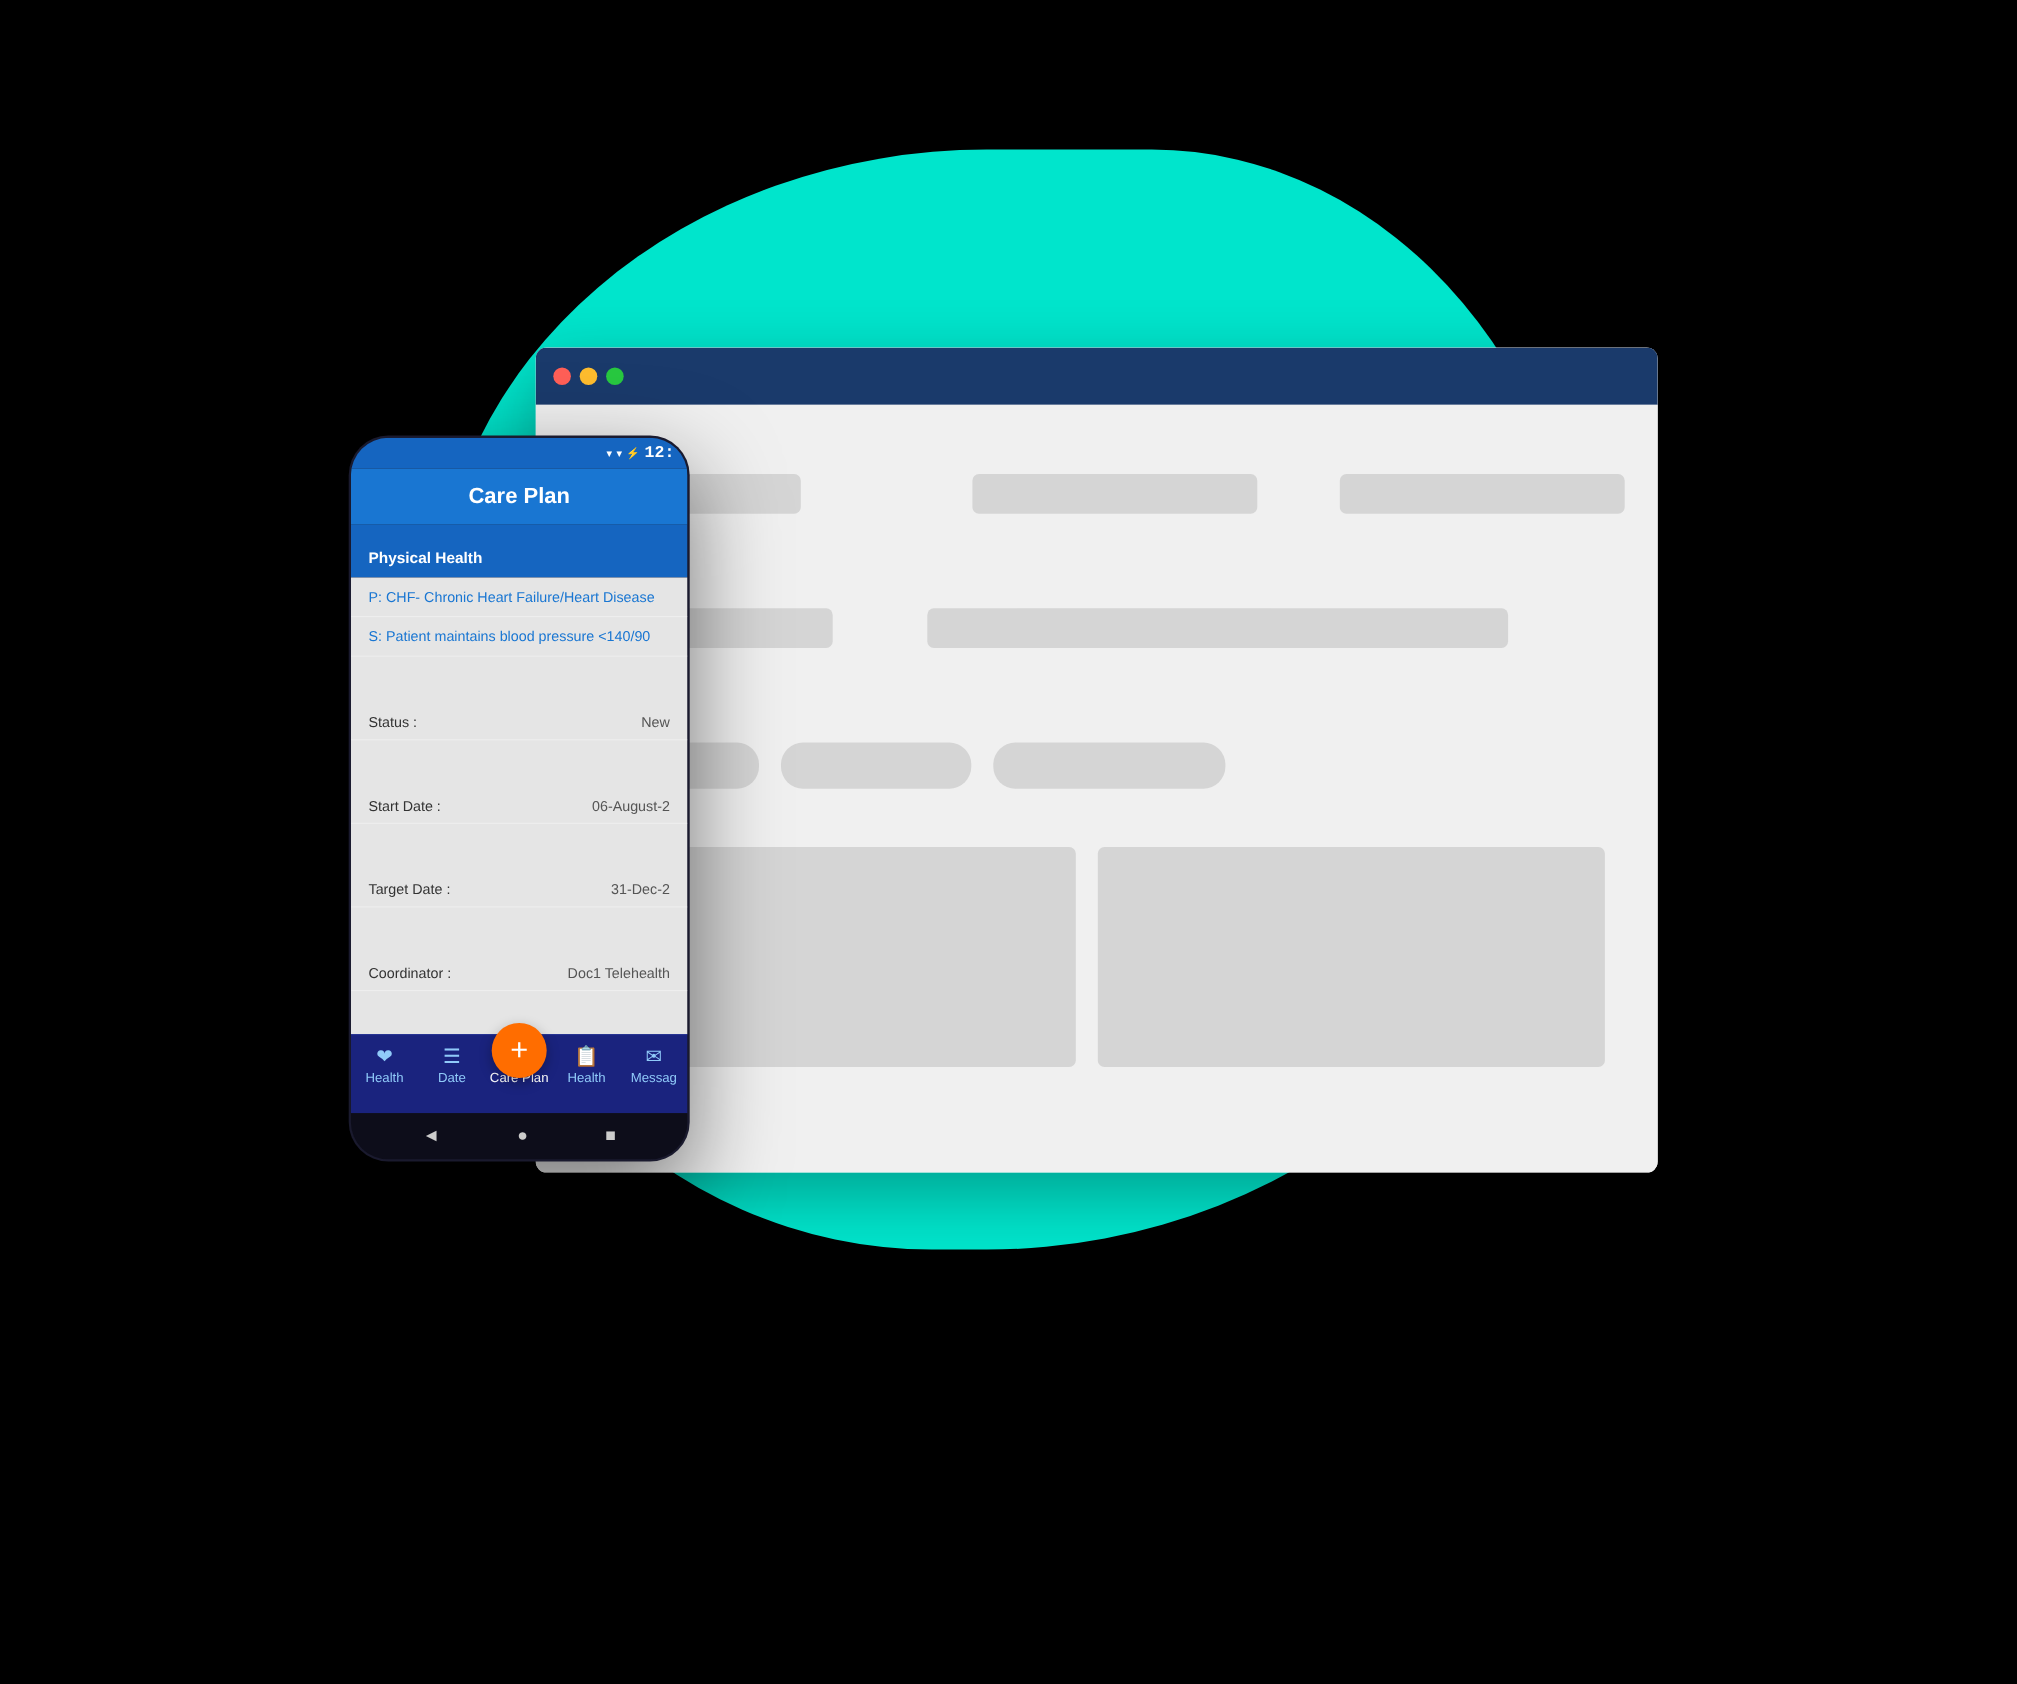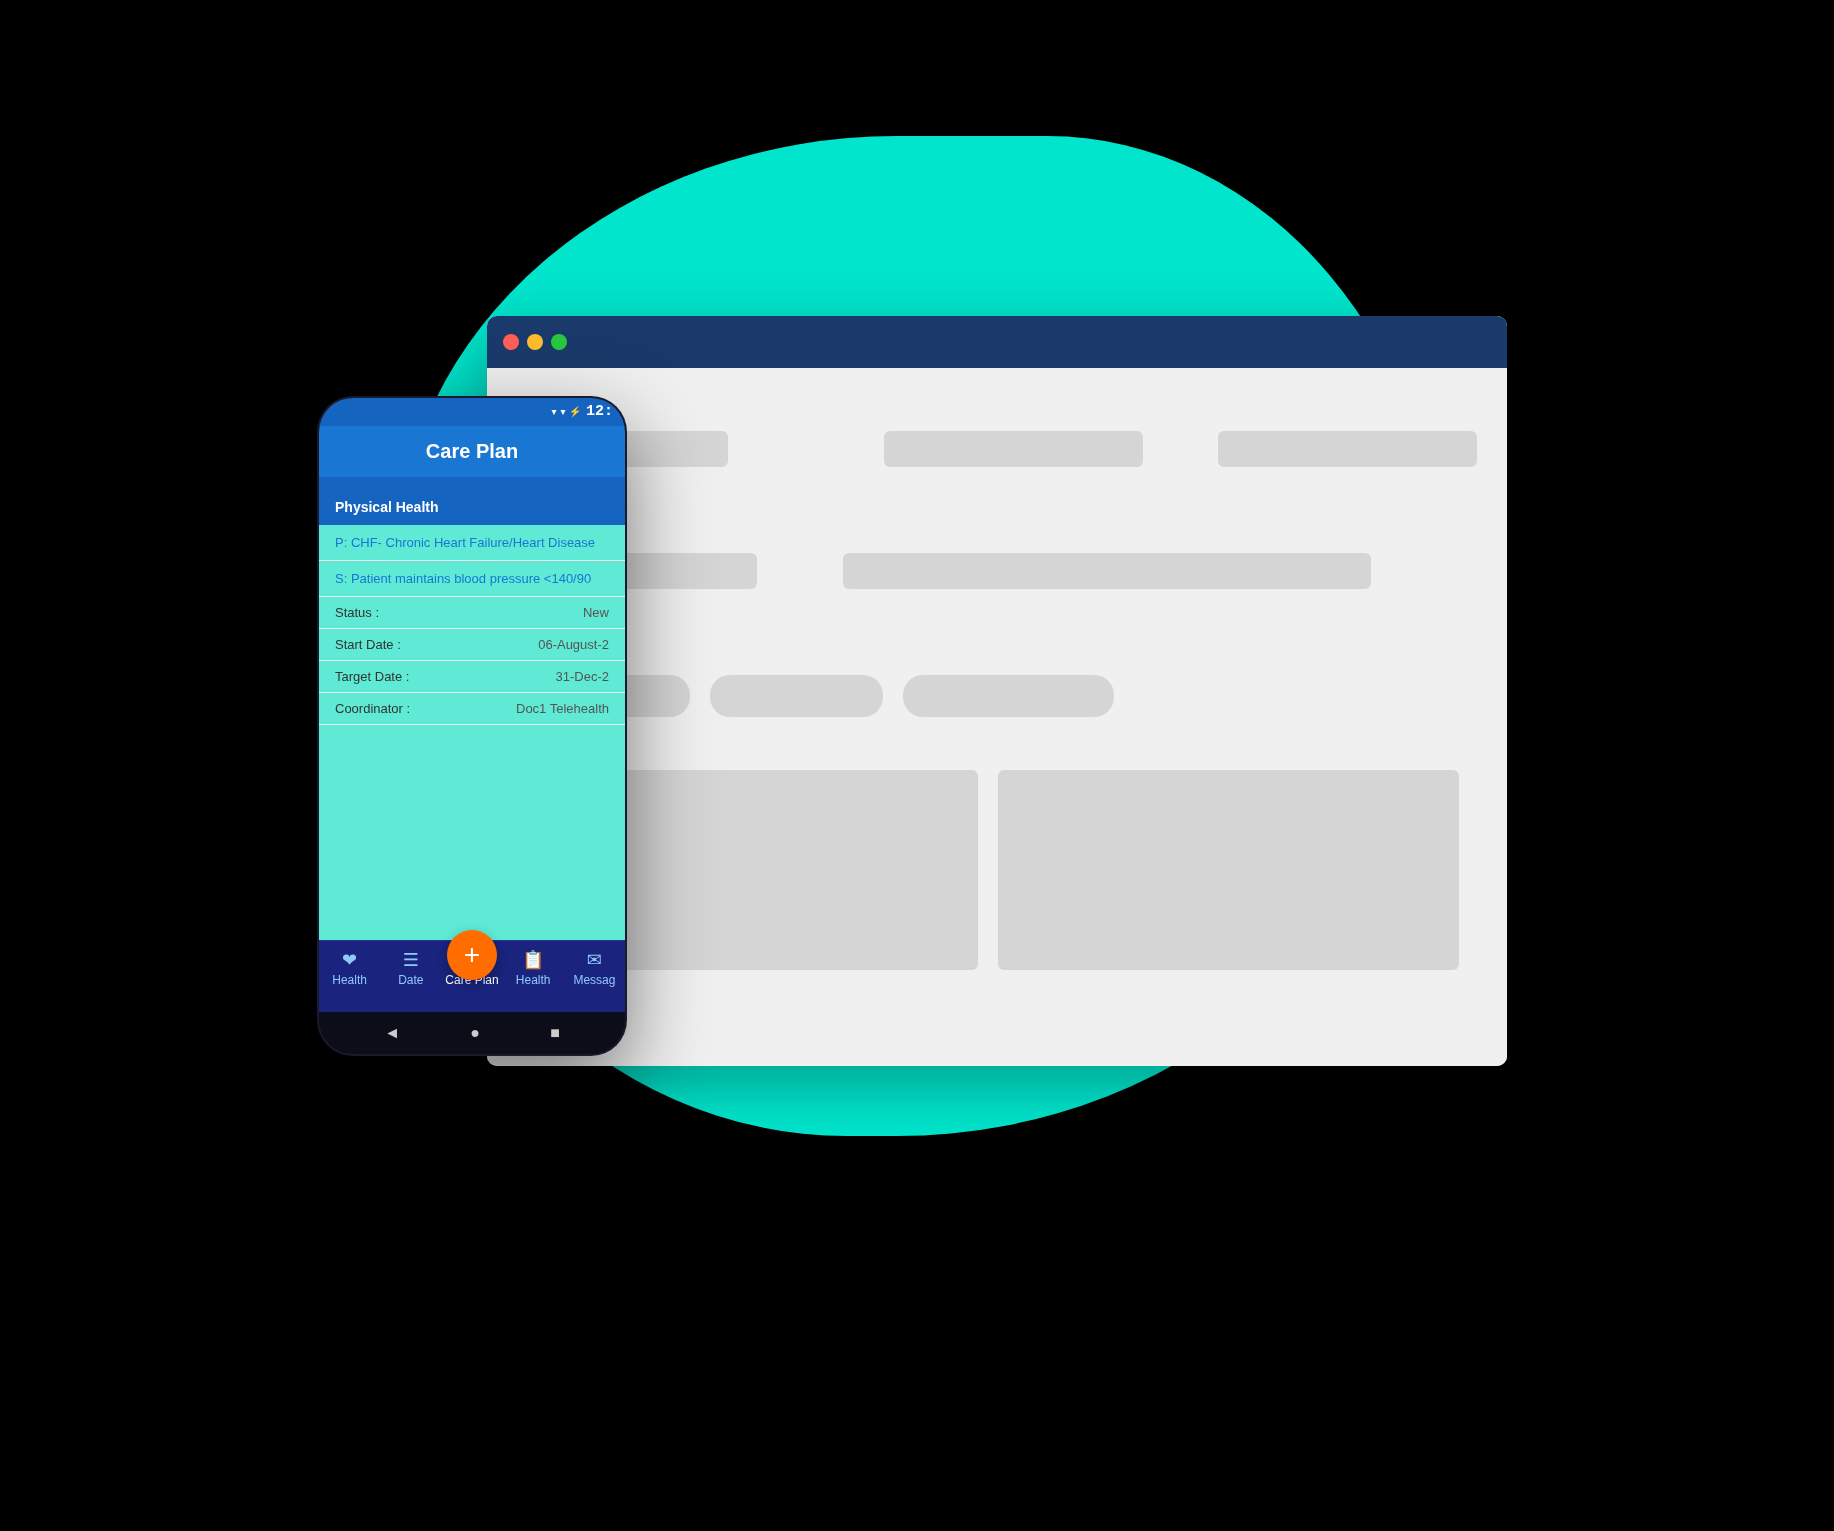--- a/index.html
+++ b/index.html
@@ -162,21 +162,21 @@
     }
 
     .phone-subheader-text {
       color: white;
       font-size: 14px;
       font-weight: bold;
       margin-top: 12px;
     }
 
     .phone-body {
-      background: #5eead4;
+      background: #e5e5e5;
       flex: 1;
       overflow: hidden;
       display: flex;
       flex-direction: column;
     }
 
     .care-plan-item {
       padding: 10px 16px;
       border-bottom: 1px solid #eee;
       font-size: 13px;
@@ -186,20 +186,21 @@
       color: #1976d2;
     }
 
     .care-plan-field {
       padding: 8px 16px;
       border-bottom: 1px solid #eee;
       display: flex;
       justify-content: space-between;
       font-size: 13px;
       color: #333;
+      margin-top: 44px;
     }
 
     .care-plan-field-value {
       color: #555;
     }
 
     .phone-fab {
       position: absolute;
       bottom: 76px;
       left: 50%;

